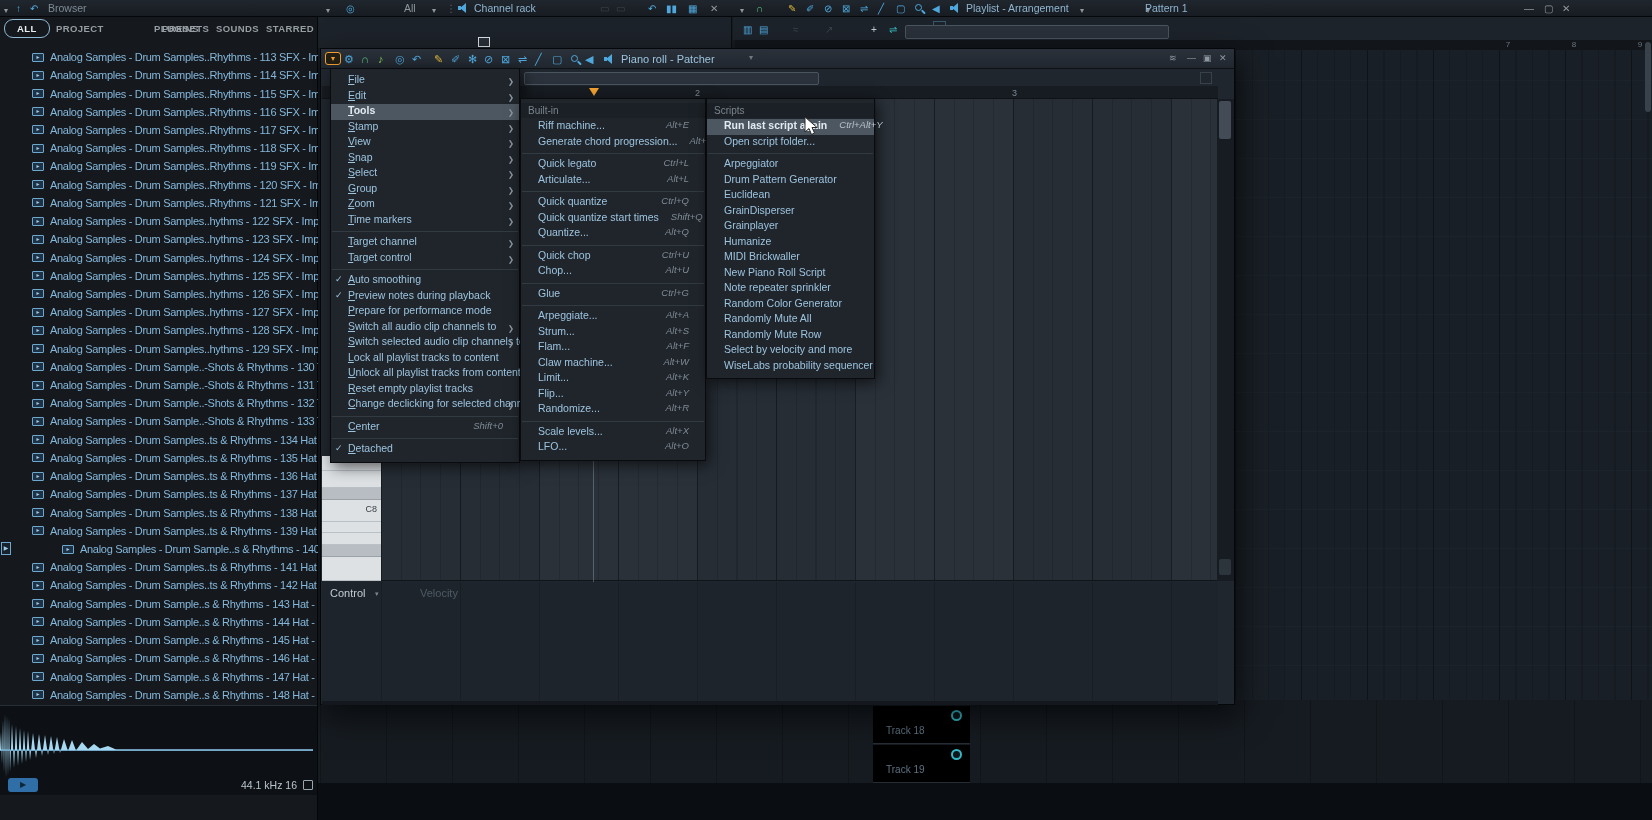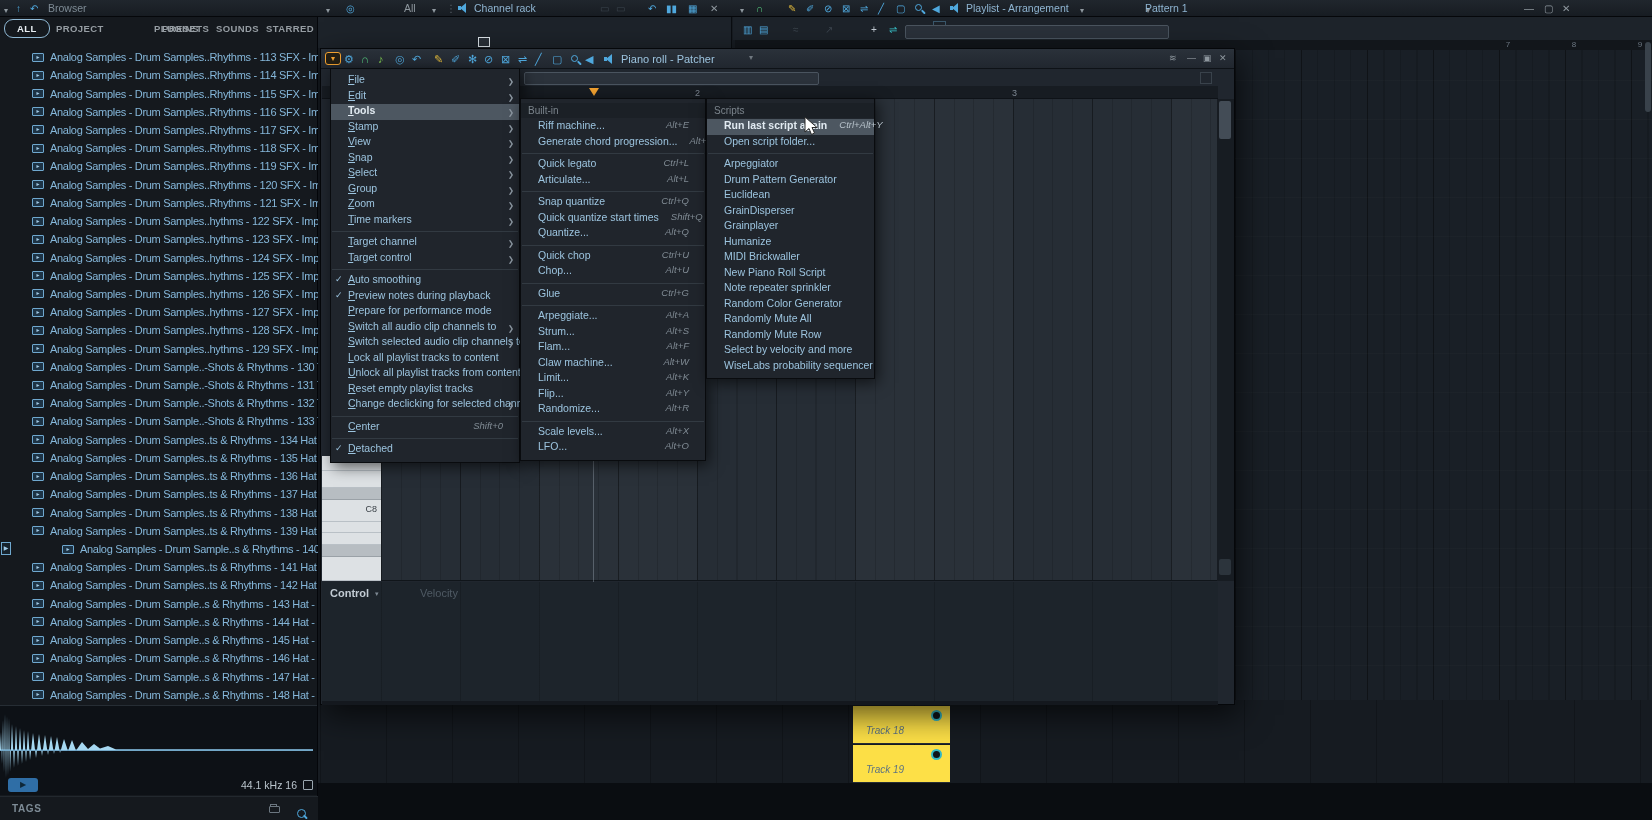--- a/index.html
+++ b/index.html
@@ -60,21 +60,21 @@
   #pl-grid { position:absolute; left:917px; top:33px; width:417px; height:733px;
     background:
       repeating-linear-gradient(0deg, rgba(255,255,255,.016) 0 1px, transparent 1px 39px),
       repeating-linear-gradient(90deg, rgba(0,0,0,.30) 0 1px, transparent 1px 66px),
       repeating-linear-gradient(90deg, rgba(0,0,0,.14) 0 1px, transparent 1px 16.5px),
       #191f26; }
   #under-rows { position:absolute; left:2px; top:683px; width:1332px; height:83px;
     background:
       repeating-linear-gradient(90deg, rgba(0,0,0,.22) 0 1px, transparent 1px 66px),
       #161b21; }
-  .trk { position:absolute; left:535px; width:97px; height:38px; background:#fde047; border-bottom:1px solid #262d35;font-style:italic; }
+  .trk { position:absolute; left:555px; width:97px; height:38px; background:#000000; border-bottom:1px solid #262d35; }
   .trk .tname { position:absolute; left:13px; top:19px; font-size:10px; color:#5d7382; }
   .trk .tring { position:absolute; right:8px; top:4px; width:11px; height:11px; border:2px solid #35b8c6;
     border-radius:50%; background:#10161b; }
   #footer-band { position:absolute; left:0px; top:766px; width:1334px; height:37px; background:#0a0d11; }
   #far-scroll { position:absolute; left:1327px; top:25px; width:6px; height:70px; background:#39424b; border-radius:3px; }
 
   
   #prw { position:absolute; left:320px; top:48px; width:915px; height:657px; background:#20262e;
     border:1px solid #05070a; box-shadow: 4px 10px 30px rgba(0,0,0,.65); z-index:10; }
   #prt { position:absolute; left:0; top:0; width:913px; height:20px;
@@ -105,21 +105,21 @@
       #262d35;
     border-bottom:1px solid #10151a; }
   #playhead-line { position:absolute; left:272px; top:50px; width:1px; height:601px; background:rgba(175,190,200,.35); }
   #pr-keys { position:absolute; left:1px; top:407px; width:59px; height:125px; }
   .kw { width:100%; border-bottom:1px solid #b9c0c6; background:#dde1e4; position:relative; }
   .kg { width:100%; border-bottom:1px solid #9aa1a7; background:#b7bdc2; }
   .klabel { position:absolute; right:4px; top:4px; font-size:9px; color:#3a4147; }
   #pr-lane { position:absolute; left:1px; top:533px; width:896px; height:119px; background:#1d242b; }
   #pr-lane .lane-grid { position:absolute; left:59px; top:0; width:837px; height:119px;
     background: repeating-linear-gradient(90deg, rgba(0,0,0,.16) 0 1px, transparent 1px 79px); }
-  #ctl-label { position:absolute; left:8px; top:5px; font-size:11px; font-weight:bold; color:#c3ccd4; }
+  #ctl-label { position:absolute; left:8px; top:5px; font-size:11px; font-weight:normal; color:#c3ccd4; }
   #ctl-caret { position:absolute; left:53px; top:8px; font-size:7px; color:#7e8893; }
   #vel-label { position:absolute; left:82px; top:5px; font-size:11px; color:#4f5a64;margin-left:16px; }
   #pr-bottom { position:absolute; left:1px; top:652px; width:896px; height:4px; background:#14181e; }
   #pr-vscroll { position:absolute; left:896px; top:50px; width:17px; height:482px; background:#171c22; }
   #pr-vthumb1 { position:absolute; left:2px; top:2px; width:12px; height:38px; background:#434c56; border-radius:2px; }
   #pr-vthumb2 { position:absolute; left:2px; top:460px; width:12px; height:16px; background:#2c343c; border-radius:2px; }
   .wbtn { position:absolute; top:4px; font-size:9px; color:#8e979e; }
 
   
   .menu { position:absolute; background:#20252c; border:1px solid #090b0e;
@@ -380,25 +380,20 @@
   <span id="sel-marker" style="top: 524.94px;">▶</span>
   <div id="waveview">
     <svg width="315" height="90" viewBox="0 0 315 90">
       <rect x="0" y="43.4" width="313" height="1.4" fill="#4e93c4"></rect>
       <path fill="#a6d8f1" d="M0,44 L1,26 2,58 3,14 4,66 5,8 6,72 7,10 8,70 9,12 10,66 12,18 14,62 16,20 18,60 20,22 22,58 24,24 26,56 28,25 30,54 33,27 36,52 39,28 42,50 45,29 48,49 51,30 54,48 57,31 60,47 64,33 68,45 72,34 76,44.5 82,36 88,43 94,38 100,42.5 108,40 116,43.5 130,43.6 313,43.6 313,44.6 0,44.6 Z"></path>
     </svg>
     <span id="preview-play">▶</span>
     <span id="samplerate">44.1 kHz 16</span>
     <span id="fmt-icon"></span>
   </div>
-  <div id="tags-row">
-    <span id="tags-label">TAGS</span>
-    <span class="folder-ic"></span>
-    <span id="tags-search"><span class="mag"></span></span>
-  </div>
 </div>
 
 <div id="prw">
   <div id="prt">
     <span id="pr-menu-btn">▾</span>
     <span id="pr-icons"><span class="pri" style="left: 23px;">⚙</span><span class="pri grn" style="left: 40px; font-weight: bold;">∩</span><span class="pri lgn" style="left: 57px;">♪</span><span class="pri" style="left: 74px;">◎</span><span class="pri" style="left: 91px;">↶</span><span class="pri ylw" style="left: 113px;">✎</span><span class="pri" style="left: 130px;">✐</span><span class="pri" style="left: 147px;">✻</span><span class="pri" style="left: 163px;">⊘</span><span class="pri" style="left: 180px;">⊠</span><span class="pri" style="left: 197px;">⇌</span><span class="pri" style="left: 214px;">╱</span><span class="pri" style="left: 231px;">▢</span><span class="mag" style="position: absolute; left: 250px; top: 6px;"></span><span class="pri" style="left: 264px;">◀</span></span>
     <span class="spk" style="position:absolute; left:283px; top:5px;"></span>
     <span id="pr-title">Piano roll - Patcher</span>
     <span id="pr-title-caret">▾</span>
     <span class="wbtn" style="left:848px;">≋</span>
@@ -548,21 +543,21 @@
     <div class="mrow">
       <span class="lbl">Quick legato</span>
       <span class="sc">Ctrl+L</span>
     </div>
     <div class="mrow">
       <span class="lbl">Articulate...</span>
       <span class="sc">Alt+L</span>
     </div>
     <div class="msep"></div>
     <div class="mrow">
-      <span class="lbl">Snap quantize</span>
+      <span class="lbl">Quick quantize</span>
       <span class="sc">Ctrl+Q</span>
     </div>
     <div class="mrow">
       <span class="lbl">Quick quantize start times</span>
       <span class="sc">Shift+Q</span>
     </div>
     <div class="mrow">
       <span class="lbl">Quantize...</span>
       <span class="sc">Alt+Q</span>
     </div>

